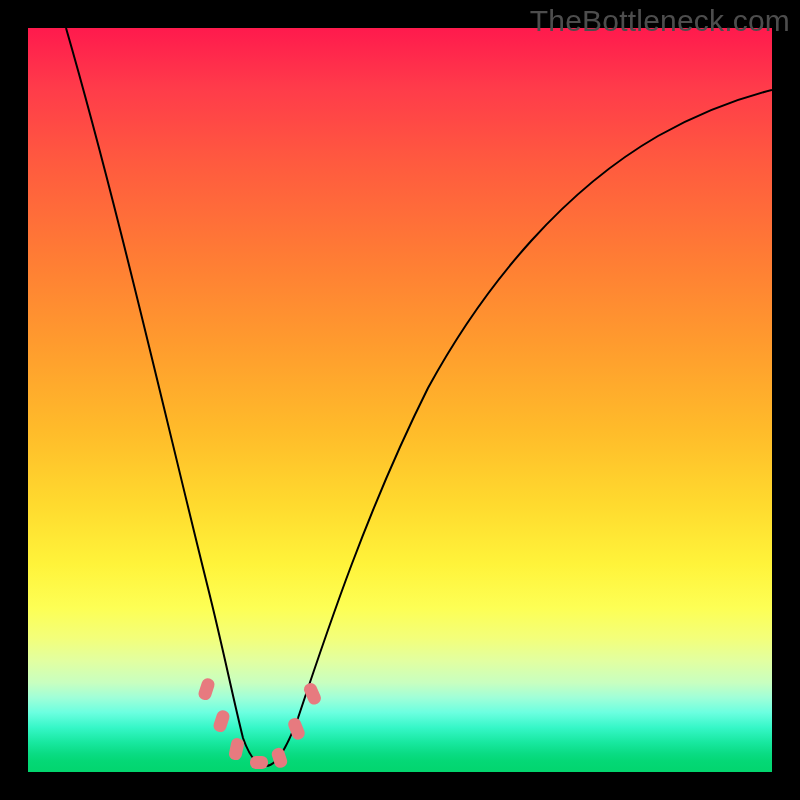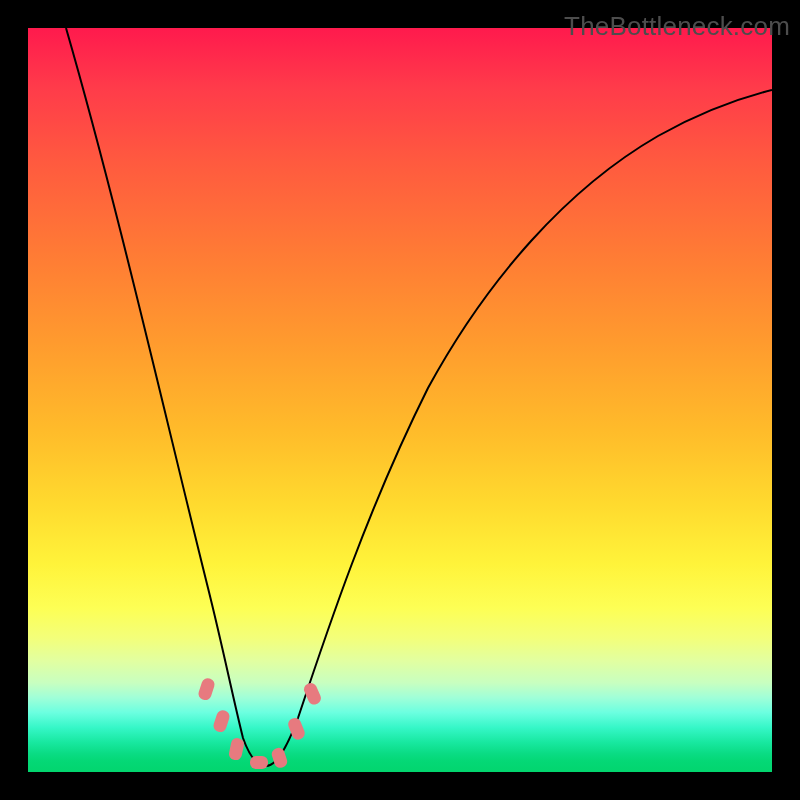--- a/index.html
+++ b/index.html
@@ -42,24 +42,24 @@
       #6cffe0 92%,
       #36f7c8 94%,
       #18e8a0 96%,
       #0adc84 97.5%,
       #04d876 98.5%,
       #02d56e 100%
     );
   }
   .watermark {
     position: absolute;
-    top: 11px;
+    top: 4px;
     right: 10px;
     color: #4d4d4d;
-    font-size: 26px;
+    font-size: 30px;
     letter-spacing: 0.2px;
     font-weight: 500;
     z-index: 10;
   }
   svg.curve {
     position: absolute;
     top: 0;
     left: 0;
     width: 744px;
     height: 744px;

